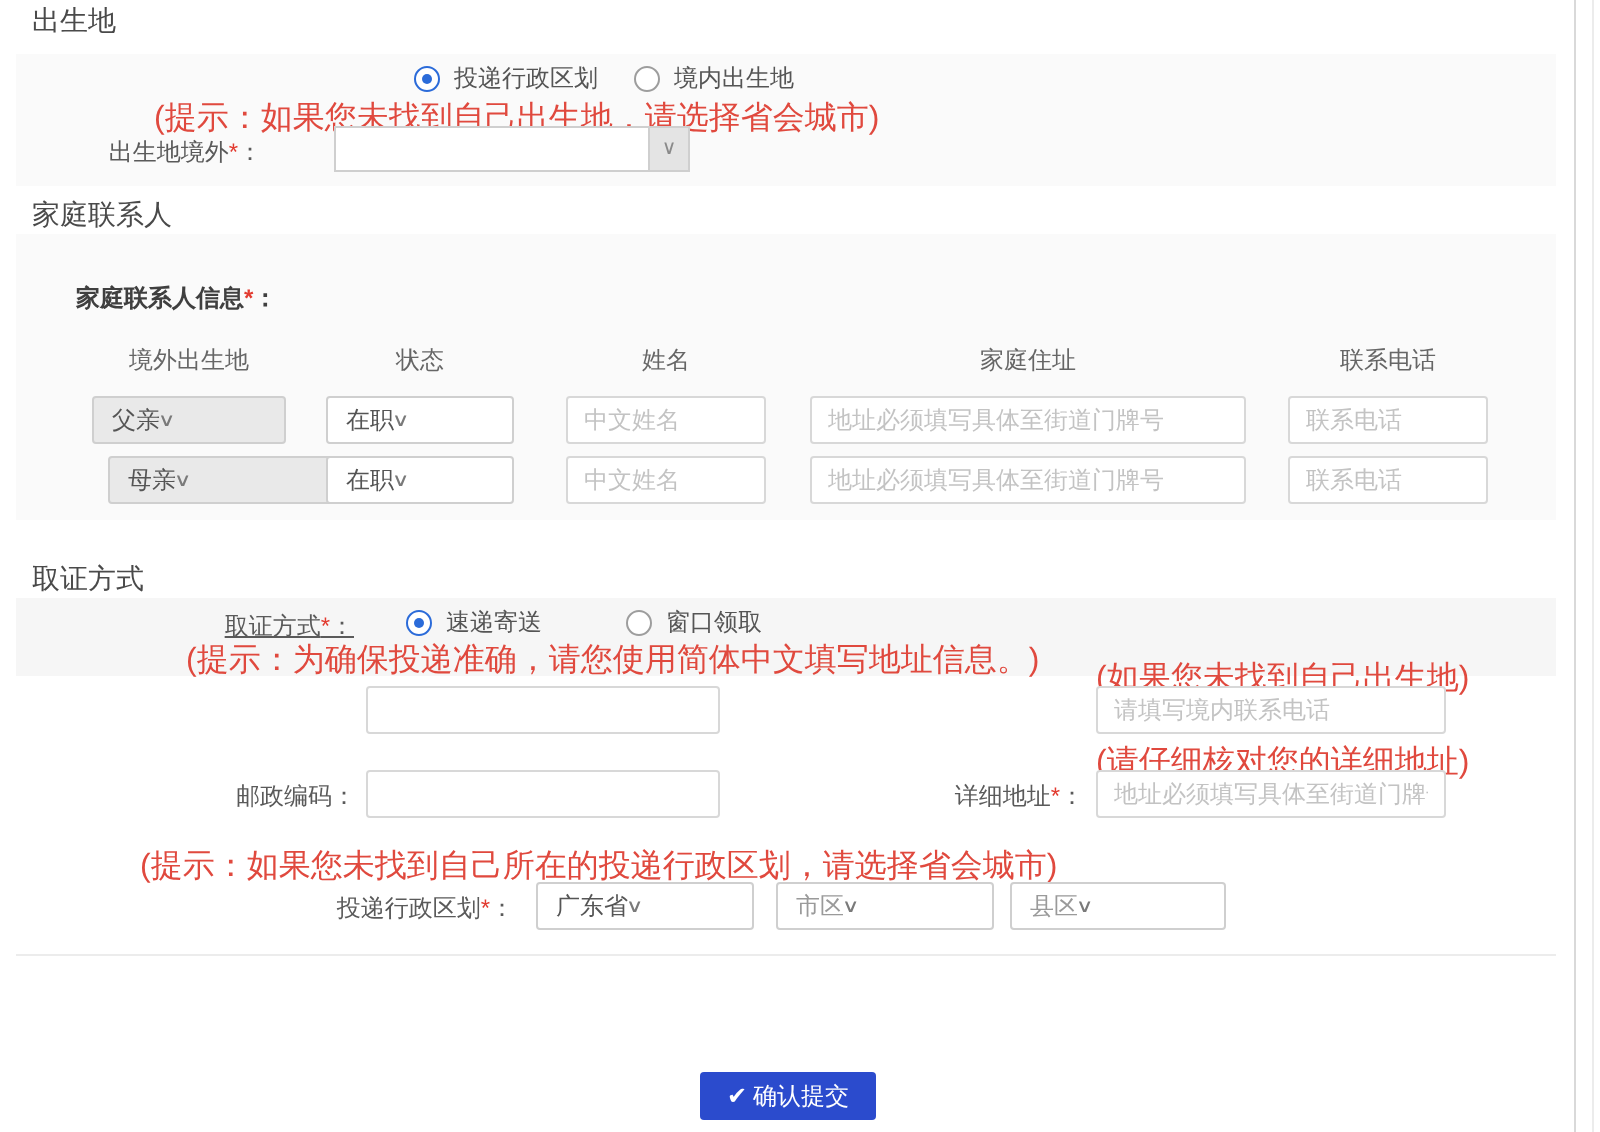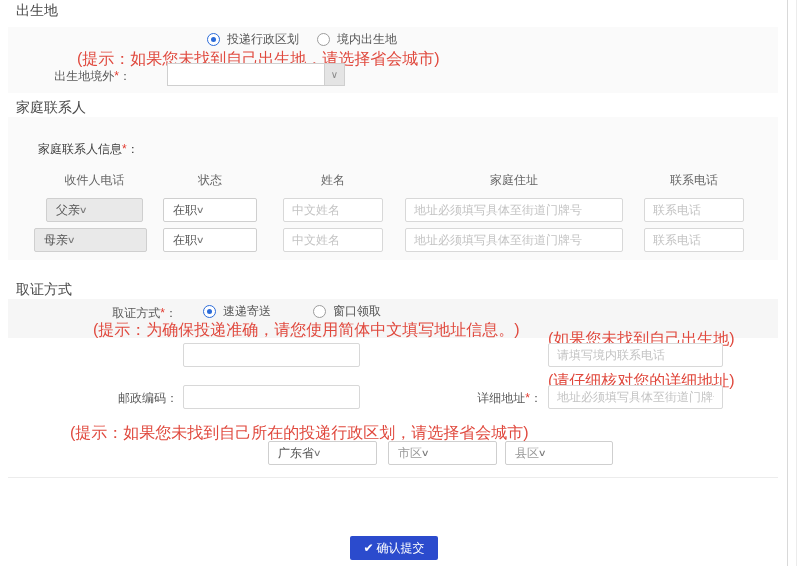--- a/index.html
+++ b/index.html
@@ -12,21 +12,21 @@
   .sec-title { position:absolute; left:16px; font-size:14px; color:#4a4a4a; }
   .panel { position:absolute; left:8px; width:770px; }
   .bg-grey { background:#fafafa; }
   .abs { position:absolute; }
 
   .label { font-size:12px; color:#5a5a5a; white-space:nowrap; }
   .t-right { text-align:right; }
   .t-center { text-align:center; }
   .req { color:#e23b30; }
   .hint { font-size:16px; color:#e0493e; white-space:nowrap; }
-  .bold { font-weight:normal; color:#3f3f3f; }
+  .bold { font-weight:bold; color:#3f3f3f; }
 
   .radio { display:flex; align-items:center; gap:7px; font-size:12px; color:#555; cursor:pointer; }
   .radio .dot { width:13px; height:13px; border:1px solid #9d9d9d; border-radius:50%;
                 background:#fff; position:relative; flex:0 0 auto; }
   .radio.on .dot { border-color:#2b6bd9; }
   .radio.on .dot::after { content:""; position:absolute; left:3px; top:3px; width:5px; height:5px;
                           border-radius:50%; background:#2b6bd9; }
 
   .txt { border:1px solid #d8d8d8; border-radius:2px; background:#fff; height:24px;
          padding:0 8px; font-size:12px; color:#555; outline:none; width:100%;
@@ -90,61 +90,61 @@
   </div>
 
   <div class="sec-title" style="top:99px;">家庭联系人</div>
 
   <div class="panel bg-grey" style="top:117px; height:143px;">
 
     <div class="abs label bold" style="left:30px; top:24px;">
       <span>家庭联系人信息</span><span class="req">*</span><span>：</span>
     </div>
 
-    <div class="col-head" style="left:38px;  top:55px; width:97px;">收件人电话</div>
+    <div class="col-head" style="left:38px;  top:55px; width:97px;">境外出生地</div>
     <div class="col-head" style="left:155px; top:55px; width:94px;">状态</div>
     <div class="col-head" style="left:275px; top:55px; width:100px;">姓名</div>
     <div class="col-head" style="left:397px; top:55px; width:218px;">家庭住址</div>
     <div class="col-head" style="left:636px; top:55px; width:100px;">联系电话</div>
 
     <div>
       <div class="abs sel grey" style="left:38px; top:81px; width:97px;">
         <span>父亲</span>
           <span class="chev">∨</span>
       </div>
       <div class="abs sel" style="left:155px; top:81px; width:94px;">
         <span>在职</span>
           <span class="chev">∨</span>
       </div>
       <input class="abs txt" style="left: 275px; top: 81px; width: 100px;" placeholder="中文姓名">
       <input class="abs txt" style="left: 397px; top: 81px; width: 218px;" placeholder="地址必须填写具体至街道门牌号">
       <input class="abs txt" style="left: 636px; top: 81px; width: 100px;" placeholder="联系电话">
     </div>
 
     <div>
-      <div class="abs sel grey" style="left:26px; top:111px; width:113px;">
+      <div class="abs sel grey" style="left:46px; top:111px; width:113px;">
         <span>母亲</span>
           <span class="chev">∨</span>
       </div>
       <div class="abs sel" style="left:155px; top:111px; width:94px;">
         <span>在职</span>
           <span class="chev">∨</span>
       </div>
       <input class="abs txt" style="left: 275px; top: 111px; width: 100px;" placeholder="中文姓名">
       <input class="abs txt" style="left: 397px; top: 111px; width: 218px;" placeholder="地址必须填写具体至街道门牌号">
       <input class="abs txt" style="left: 636px; top: 111px; width: 100px;" placeholder="联系电话">
     </div>
   </div>
 
   <div class="sec-title" style="top:281px;">取证方式</div>
 
   <div class="panel panel3" style="top:299px; height:179px;">
     <div class="band"></div>
 
-    <div class="abs label t-right" style="left:0; top:6px; width:169px;">
+    <div class="abs label t-right" style="left:0; top:6px; width:169px;text-decoration:underline;">
       <span>取证方式</span><span class="req">*</span><span>：</span>
     </div>
     <div class="abs radio on" style="left:195px; top:4px;">
       <span class="dot"></span>
       <span>速递寄送</span>
     </div>
     <div class="abs radio" style="left:305px; top:4px;">
       <span class="dot"></span>
       <span>窗口领取</span>
     </div>
@@ -161,20 +161,23 @@
     <input class="abs txt" style="left: 175px; top: 86px; width: 177px;">
 
     <div class="abs hint t-center" style="left:540px; top:72px; width:180px;">(请仔细核对您的详细地址)</div>
     <div class="abs label t-right" style="left:380px; top:91px; width:154px;">
       <span>详细地址</span><span class="req">*</span><span>：</span>
     </div>
     <input class="abs txt" style="left: 540px; top: 86px; width: 175px;" placeholder="地址必须填写具体至街道门牌号">
 
     <div class="abs hint" style="left:62px; top:124px;">(提示：如果您未找到自己所在的投递行政区划，请选择省会城市)</div>
 
+    <div class="abs label t-right" style="left:60px; top:147px; width:189px;">
+      <span>投递行政区划</span><span class="req">*</span><span>：</span>
+    </div>
     <div class="abs sel" style="left:260px; top:142px; width:109px;">
       <span>广东省</span>
         <span class="chev">∨</span>
     </div>
     <div class="abs sel ph" style="left:380px; top:142px; width:109px;">
       <span>市区</span>
         <span class="chev">∨</span>
     </div>
     <div class="abs sel ph" style="left:497px; top:142px; width:108px;">
       <span>县区</span>

